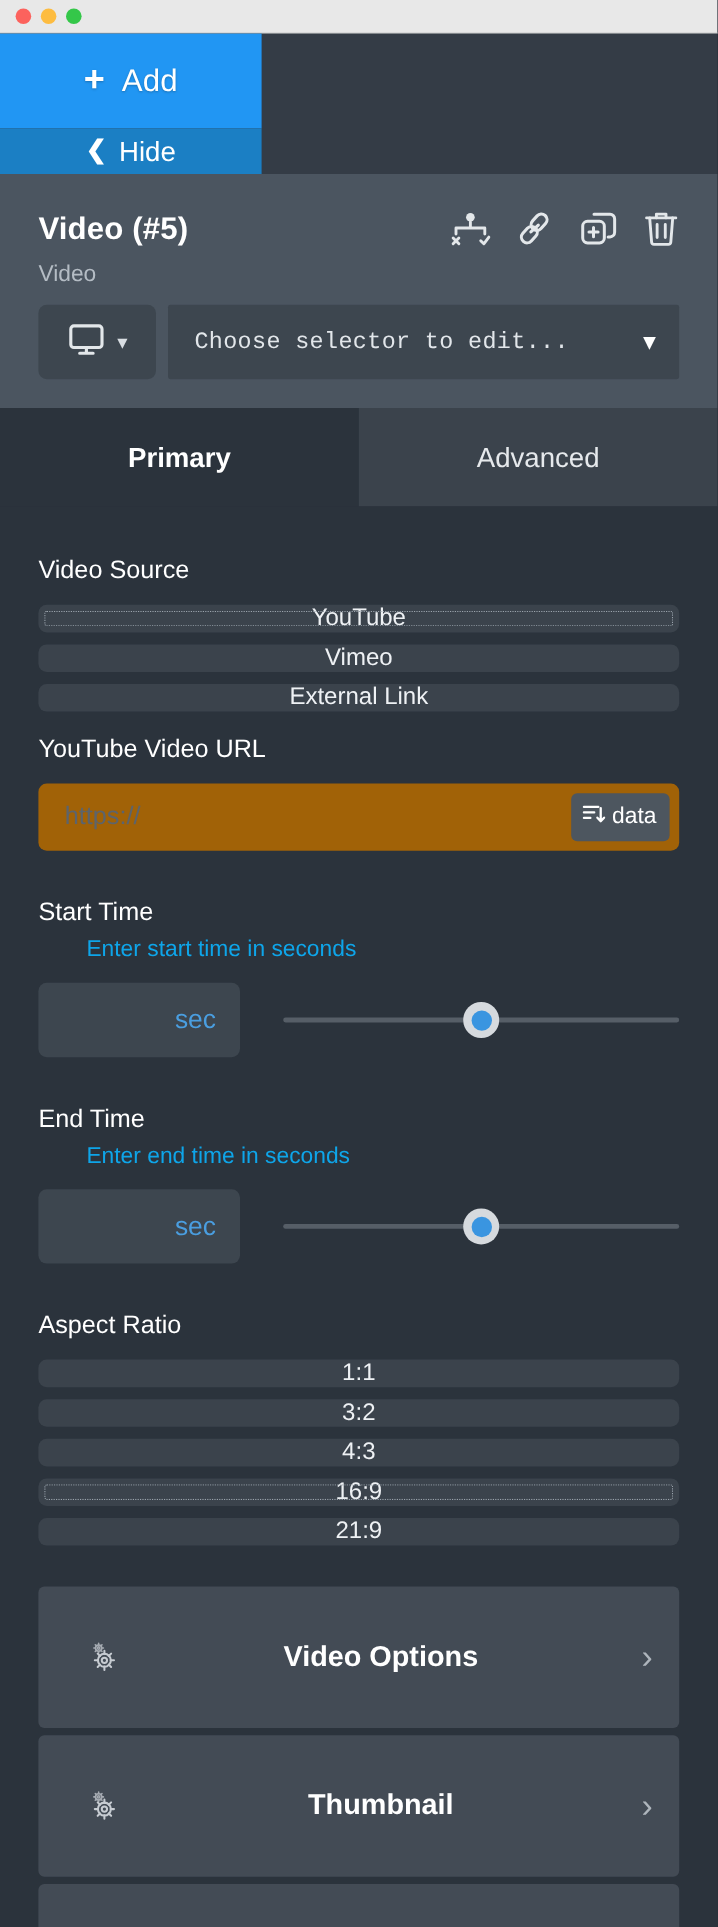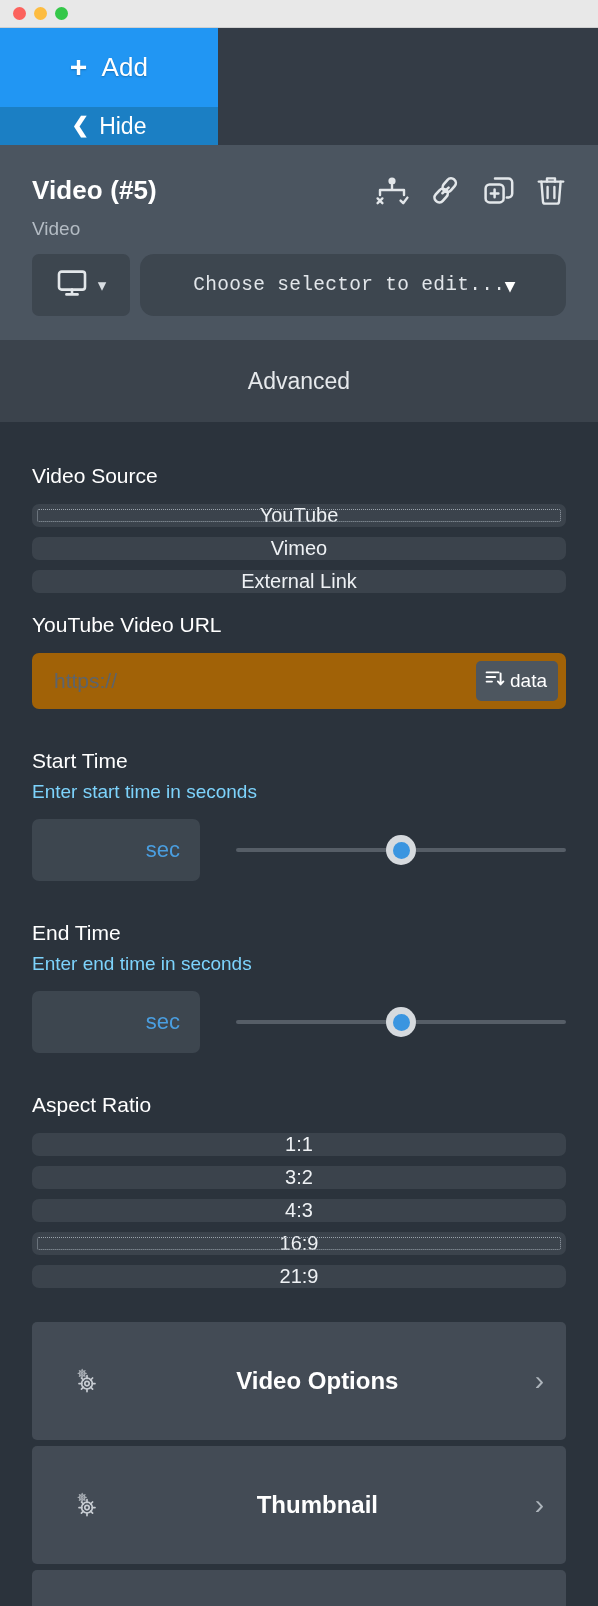--- a/index.html
+++ b/index.html
@@ -107,25 +107,25 @@
     display: flex;
     align-items: center;
     justify-content: center;
     gap: 8px;
     cursor: pointer;
   }
   .device-select .chev-sm { color: #d8dde2; font-size: 17px; line-height: 1; }
   .sel-dropdown {
     flex: 1;
     background: #3d464f;
-    border-radius: 14px;
+    border-radius: 2px;
     height: 62px;
     display: flex;
     align-items: center;
-    justify-content: center;
+    justify-content: space-between;
     padding: 0 20px 0 22px;
     cursor: pointer;
   }
   .sel-dropdown .sel-text {
     color: #e2e6ea;
     font-family: "Liberation Mono", monospace;
     font-size: 19.5px;
     letter-spacing: .3px;
   }
   .sel-dropdown .chev-sm { color: #ffffff; font-size: 19px; font-weight: 700; line-height: 1; }
@@ -157,23 +157,24 @@
     padding: 0 0 0 0;
     position: relative;
   }
   .section { padding: 0 32px; }
   .label {
     color: #ffffff;
     font-size: 21px;
     font-weight: 400;
   }
   .sublabel {
-    color: #7dd3fc;
+    color: #0ea5e9;
     font-size: 19px;
     margin-top: 8px;
+    margin-left: 40px;
   }
 
   
   .btn-group { display: flex; gap: 10px; margin-top: 16px; flex-direction: column; }
   .seg {
     flex: 1;
     height: 56px;
     background: #3b434c;
     border-radius: 7px;
     color: #eef1f4;
@@ -382,20 +383,21 @@
       <span class="chev-sm">▾</span>
     </div>
     <div class="sel-dropdown">
       <span class="sel-text">Choose selector to edit...</span>
       <span class="chev-sm">▾</span>
     </div>
   </div>
 </div>
 
 <div class="tabs">
+  <div class="tab active">Primary</div>
   <div class="tab inactive">Advanced</div>
 </div>
 
 <div class="body-scroll">
 
   <div class="section" style="padding-top:42px;">
     <div class="label">Video Source</div>
     <div class="btn-group">
       <div class="seg focused">YouTube</div>
       <div class="seg">Vimeo</div>

